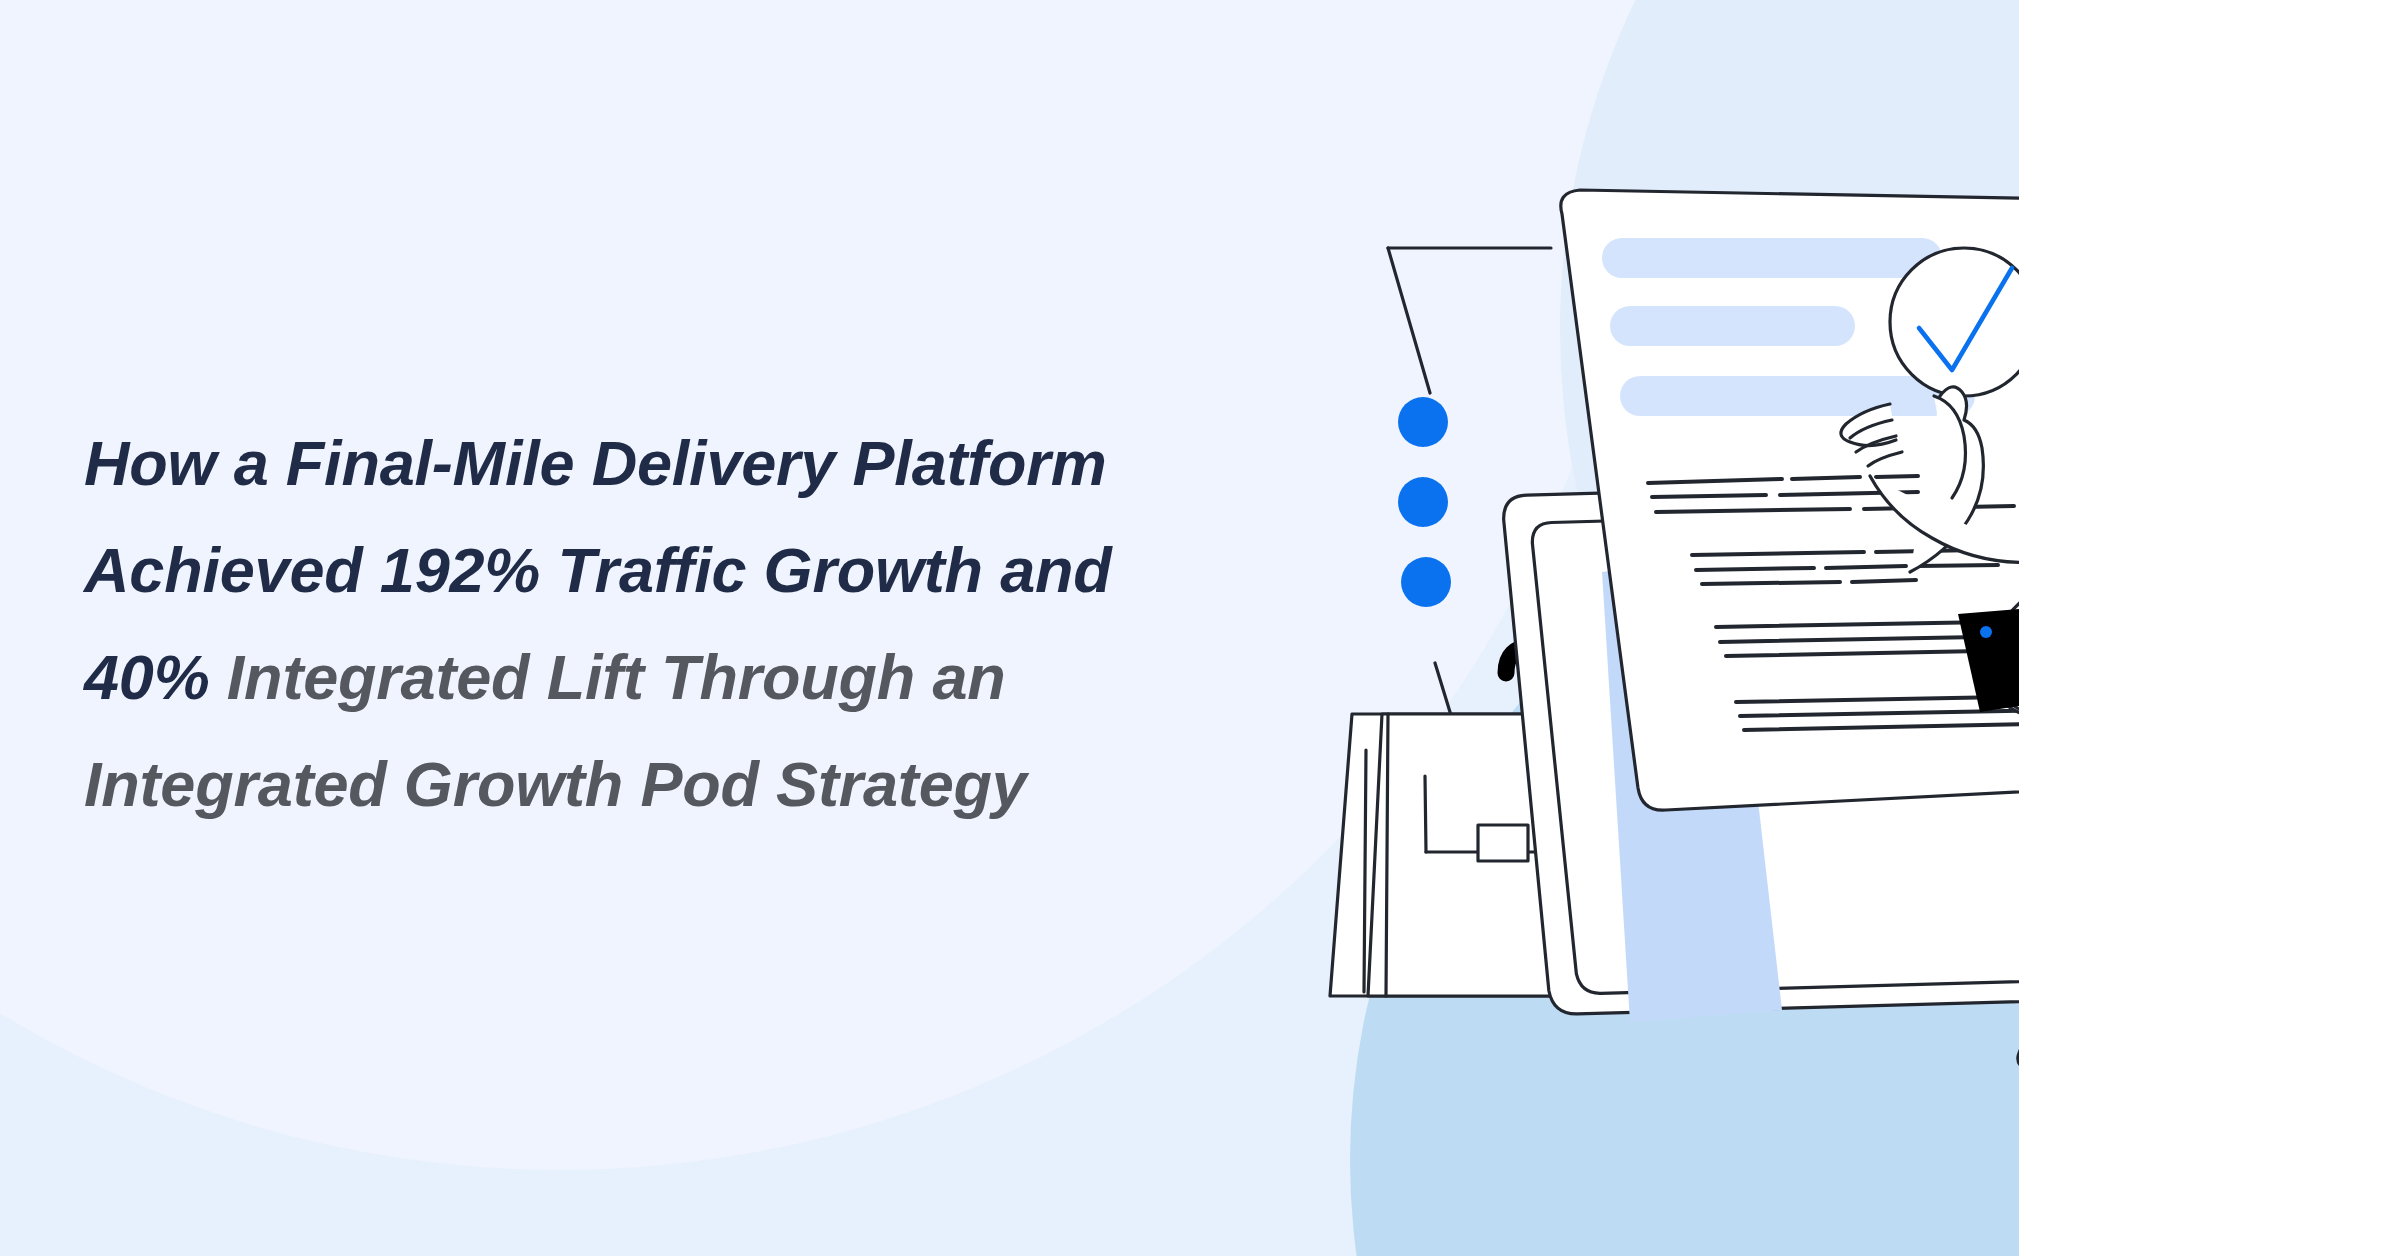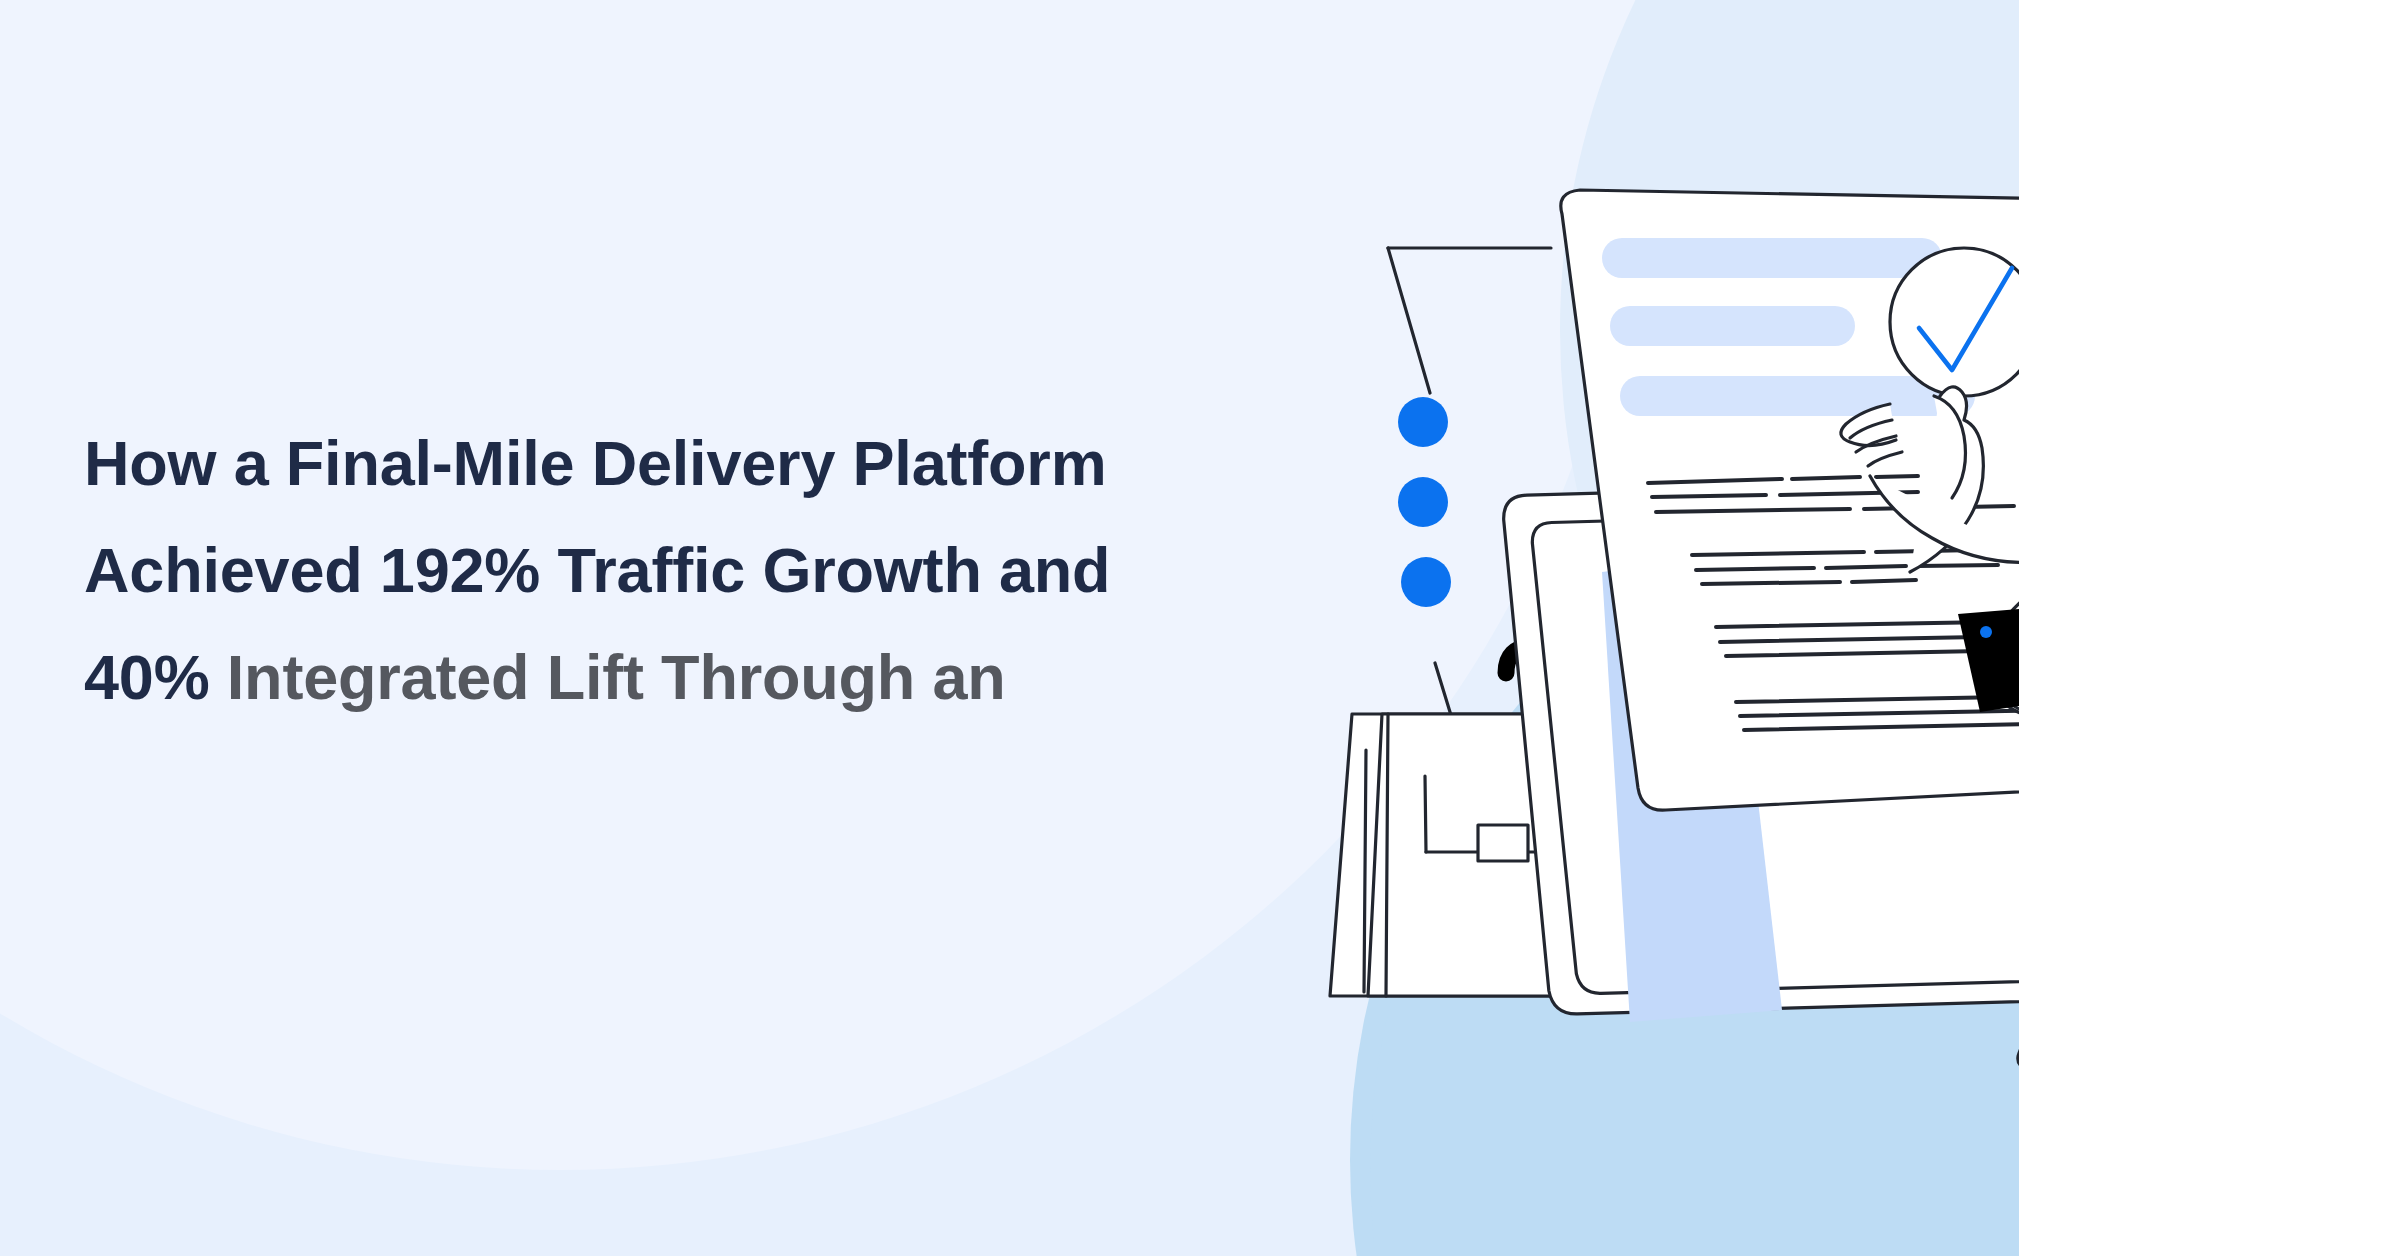--- a/index.html
+++ b/index.html
@@ -9,20 +9,21 @@
   }
   body {
     font-family: "Liberation Sans", sans-serif;
   }
   .banner {
     position: relative;
     width: 2019px;
     height: 1256px;
     overflow: hidden;
     background: #e7f0fd;
+    font-style: italic;
   }
   
   .bg-layer { position: absolute; inset: 0; overflow: hidden; }
   .bg-svg { position: absolute; top: 0; left: 0; width: 2400px; height: 1256px; display: block; }
 
   
   .headline {
     position: absolute;
     left: 84px;
     top: 410px;
@@ -72,20 +73,23 @@
 
   <div class="headline">
     <div class="headline-line">
       <span class="c-navy">How a Final-Mile Delivery Platform</span>
     </div>
     <div class="headline-line">
       <span class="c-navy">Achieved 192% Traffic Growth and</span>
     </div>
     <div class="headline-line">
       <span class="c-navy">40%</span><span class="c-gray"> Integrated Lift Through an</span>
+    </div>
+    <div class="headline-line">
+      <span class="c-gray">Integrated Growth Pod Strategy</span>
     </div>
   </div>
 
   <div class="illustration">
     <svg viewBox="0 0 1070 1000" preserveAspectRatio="xMidYMid meet">
 
       <g fill="none" stroke="#22262f" stroke-width="3.2" stroke-linecap="round" stroke-linejoin="round">
 
         <g>
           <path d="M58,58 L221,58"></path>

